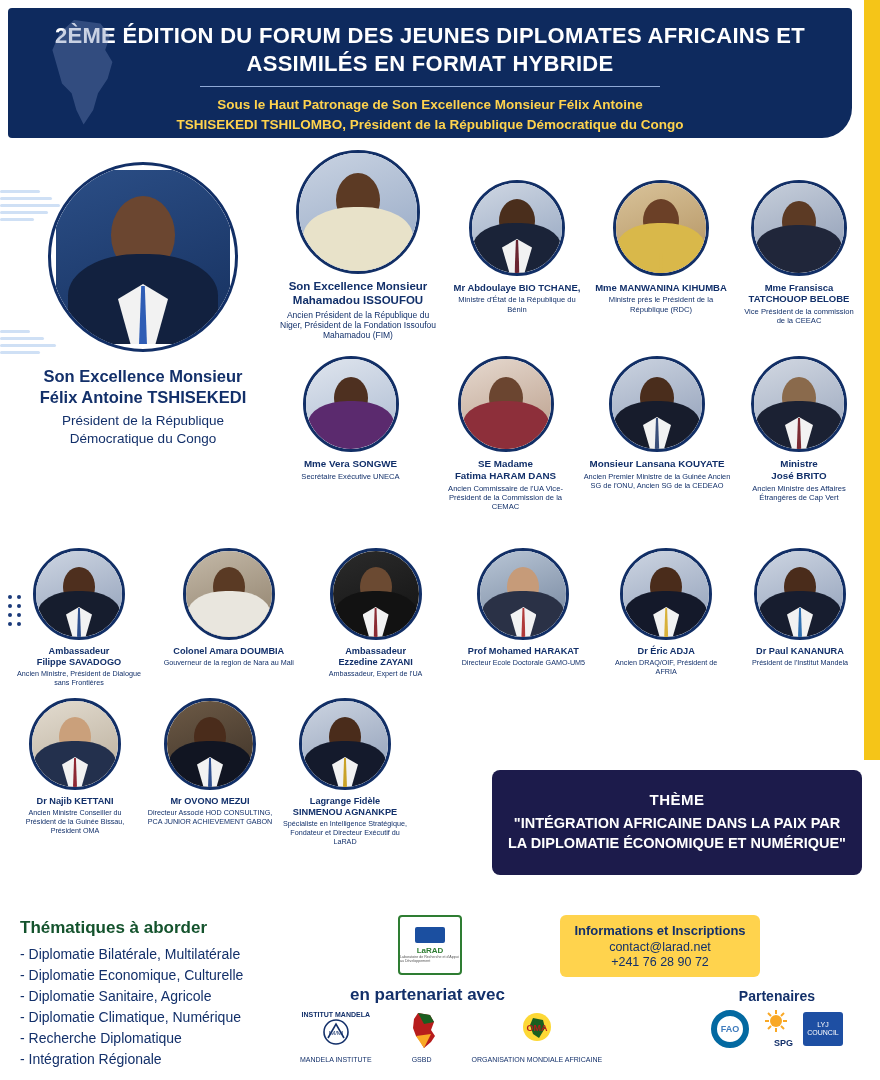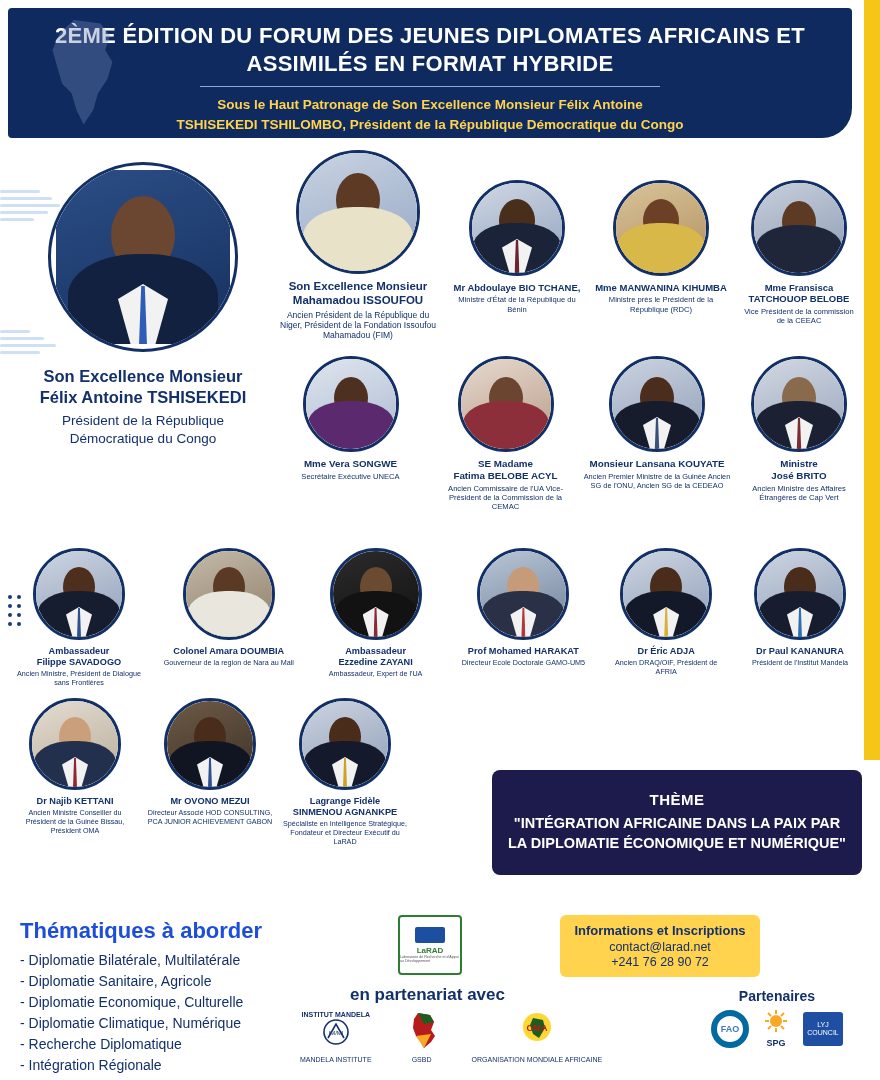--- a/index.html
+++ b/index.html
@@ -115,21 +115,21 @@
     position:absolute; right:120px; top:915px; width:200px;
     background:#ffd34d; border-radius:6px; padding:8px 10px;
     text-align:center; color:#13306a;
   }
   .contact-box .c1 { font-weight:bold; font-size:13px; }
   .contact-box .c2 { font-size:12.5px; margin-top:2px; }
   .contact-box .c3 { font-size:12.5px; margin-top:1px; }
 
   
   .themes { position:absolute; left:20px; top:918px; width:330px; }
-  .themes h3 { margin:0 0 6px 0; font-size:22px; color:#1d4ed8; }
+  .themes h3 { margin:0 0 6px 0; font-size:17px; color:#14532d; }
   .themes ul { margin:0; padding:0; list-style:none; }
   .themes li { font-size:14px; color:#13306a; line-height:1.5; }
 
   
   .partner-title {
     position:absolute; left:350px; top:985px; font-size:17px; font-weight:bold; color:#13306a;
   }
   .larad-logo {
     position:absolute; left:398px; top:915px; width:64px; height:60px;
     border:2px solid #2e7d32; border-radius:4px; background:#fff;
@@ -319,21 +319,21 @@
     <div class="person" style="width:145px;">
       <div class="ring" style="width:96px;height:96px;">
         <div class="photo">
           <div class="bg" style="background:linear-gradient(160deg,#e6d9cf,#b79a86)"></div>
           <div class="head" style="width:34px;height:42px;top:18px;background:#6b4530"></div>
           <div class="body" style="width:86px;height:48px;bottom:0;background:#8d2f3a"></div>
         </div>
       </div>
       <div class="pname" style="font-size:9.8px;">
         <div>SE Madame</div>
-        <div>Fatima BELOBE ACYL</div>
+        <div>Fatima HARAM DANS</div>
       </div>
       <div class="ptitle" style="font-size:7.6px;width:136px;margin:2px auto 0;">Ancien Commissaire de l'UA Vice-Président de la Commission de la CEMAC</div>
     </div>
 
     <div class="person" style="width:158px;">
       <div class="ring" style="width:96px;height:96px;">
         <div class="photo">
           <div class="bg" style="background:linear-gradient(160deg,#cbd3e0,#8e9cb6)"></div>
           <div class="head" style="width:34px;height:42px;top:18px;background:#4a2d1c"></div>
           <div class="body" style="width:86px;height:48px;bottom:0;background:#171c2c"></div>
@@ -513,22 +513,22 @@
 <div class="contact-box">
   <div class="c1">Informations et Inscriptions</div>
   <div class="c2">contact@larad.net</div>
   <div class="c3">+241 76 28 90 72</div>
 </div>
 
 <div class="themes">
   <h3>Thématiques à aborder</h3>
   <ul>
     <li>- Diplomatie Bilatérale, Multilatérale</li>
+    <li>- Diplomatie Economique, Culturelle</li>
     <li>- Diplomatie Sanitaire, Agricole</li>
-    <li>- Diplomatie Economique, Culturelle</li>
     <li>- Diplomatie Climatique, Numérique</li>
     <li>- Recherche Diplomatique</li>
     <li>- Intégration Régionale</li>
   </ul>
 </div>
 
 <div class="larad-logo">
   <div class="bk"></div>
   <div class="lbl">LaRAD</div>
   <div class="sub">Laboratoire de Recherche et d'Appui au Développement</div>
@@ -565,21 +565,21 @@
     <div class="cap">ORGANISATION MONDIALE AFRICAINE</div>
   </div>
 </div>
 
 <div class="partenaires">
   <div class="lbl">Partenaires</div>
   <div class="row">
     <div class="circle-logo" style="width:38px;height:38px;border:6px solid #0369a1;color:#3e7bbd;font-size:9px;">
       <span>FAO</span>
     </div>
-    <div style="text-align:center;">
+    <div style="text-align:right;">
       <svg width="34" height="24" viewBox="0 0 34 24">
         <circle cx="17" cy="11" r="6" fill="#f9a825"></circle>
         <g stroke="#f9a825" stroke-width="2">
           <line x1="17" y1="0" x2="17" y2="4"></line>
             <line x1="17" y1="18" x2="17" y2="22"></line>
           <line x1="6" y1="11" x2="10" y2="11"></line>
             <line x1="24" y1="11" x2="28" y2="11"></line>
           <line x1="9" y1="3" x2="12" y2="6"></line>
             <line x1="22" y1="16" x2="25" y2="19"></line>
           <line x1="25" y1="3" x2="22" y2="6"></line>

